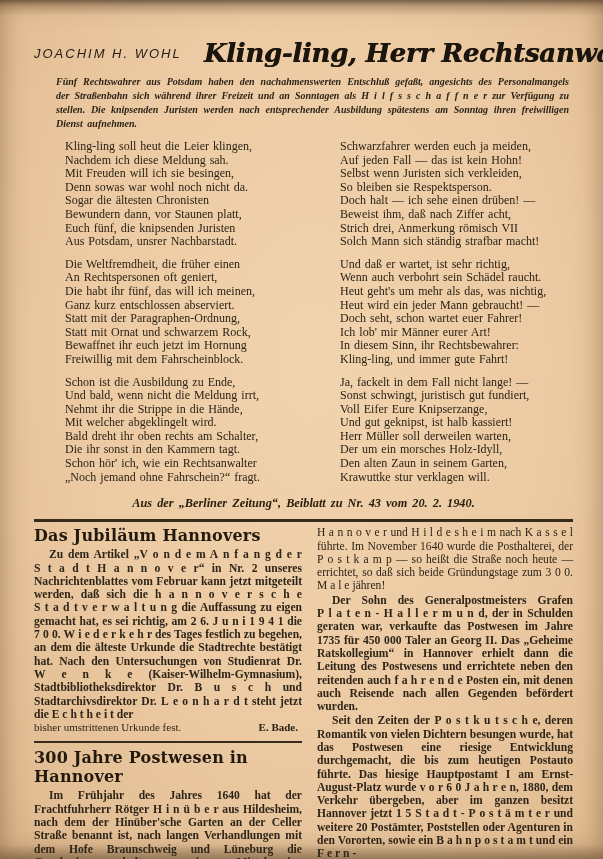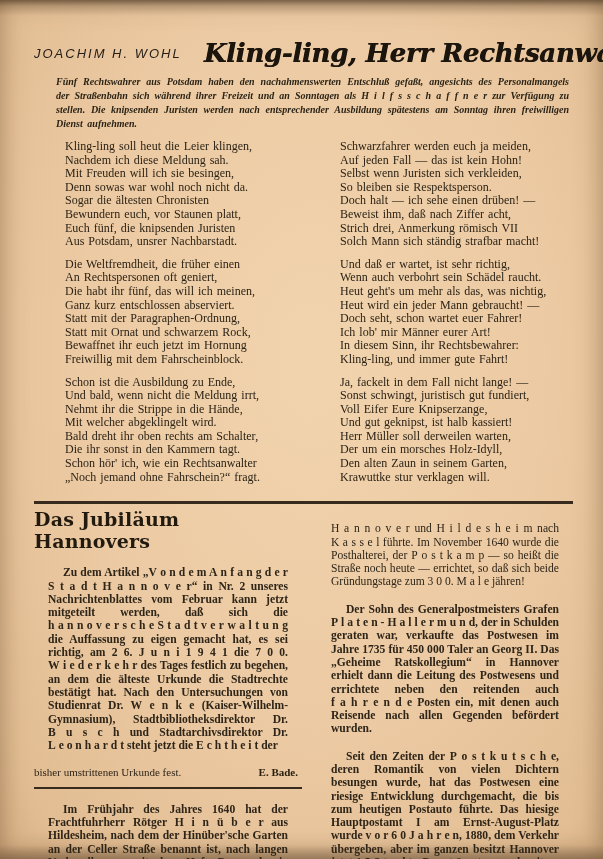--- a/index.html
+++ b/index.html
@@ -65,25 +65,25 @@
   .rule-col{height:2px;margin:7px 0 5px 0;}
 
   .bottom{display:flex;gap:15px;margin-top:2px;}
   .col-left{width:268px;}
   .col-right{flex:1;}
 
   h2{
     margin:0 0 3px 0;font-family:"DejaVu Serif", serif;
     font-weight:bold;color:#221a0e;letter-spacing:.2px;
   }
-  .h2-small{font-size:19px;}
+  .h2-small{font-size:16px;}
   .h2-big{font-size:16px;margin-top:2px;}
 
   .body-text{
-    margin:14px;font-size:11.6px;line-height:13.3px;
+    margin:0;font-size:11.6px;line-height:13.3px;
     text-align:justify;color:#2e2518;
   }
   .body-text + .body-text{margin-top:1px;}
   .indent{text-indent:15px;font-weight:bold;}
 
   .sig-row{
     display:flex;justify-content:space-between;align-items:baseline;
     font-size:11px;line-height:13.3px;color:#2e2518;
   }
   .sig{font-weight:600;color:#29200f;padding-right:4px;}
@@ -105,21 +105,21 @@
 
   <p class="intro">Fünf Rechtswahrer aus Potsdam haben den nachahmenswerten Entschluß gefaßt, angesichts des Personalmangels der Straßenbahn sich während ihrer Freizeit und an Sonntagen als H&nbsp;i&nbsp;l&nbsp;f&nbsp;s&nbsp;s&nbsp;c&nbsp;h&nbsp;a&nbsp;f&nbsp;f&nbsp;n&nbsp;e&nbsp;r zur Verfügung zu stellen. Die knipsenden Juristen werden nach entsprechender Ausbildung spätestens am Sonntag ihren freiwilligen Dienst aufnehmen.</p>
 
   <section class="poem">
     <div class="poem-col poem-col-left">
       <p class="stanza">Kling-ling soll heut die Leier klingen,
 Nachdem ich diese Meldung sah.
 Mit Freuden will ich sie besingen,
 Denn sowas war wohl noch nicht da.
 Sogar die ältesten Chronisten
-Bewundern euch, vor Staunen platt,
+Bewundern dann, vor Staunen platt,
 Euch fünf, die knipsenden Juristen
 Aus Potsdam, unsrer Nachbarstadt.</p>
       <p class="stanza">Die Weltfremdheit, die früher einen
 An Rechtspersonen oft geniert,
 Die habt ihr fünf, das will ich meinen,
 Ganz kurz entschlossen abserviert.
 Statt mit der Paragraphen-Ordnung,
 Statt mit Ornat und schwarzem Rock,
 Bewaffnet ihr euch jetzt im Hornung
 Freiwillig mit dem Fahrscheinblock.</p>
@@ -153,38 +153,40 @@
 Sonst schwingt, juristisch gut fundiert,
 Voll Eifer Eure Knipserzange,
 Und gut geknipst, ist halb kassiert!
 Herr Müller soll derweilen warten,
 Der um ein morsches Holz-Idyll,
 Den alten Zaun in seinem Garten,
 Krawuttke stur verklagen will.</p>
     </div>
   </section>
 
+  <p class="citation">Aus der „Berliner Zeitung“, Beiblatt zu Nr. 43 vom 20. 2. 1940.</p>
 
   <div class="rule rule-full"></div>
 
   <section class="bottom">
 
     <div class="col-left">
       <article>
         <h2 class="h2-small">Das Jubiläum Hannovers</h2>
         <p class="body-text indent">Zu dem Artikel „V&nbsp;o&nbsp;n d&nbsp;e&nbsp;m A&nbsp;n&nbsp;f&nbsp;a&nbsp;n&nbsp;g d&nbsp;e&nbsp;r S&nbsp;t&nbsp;a&nbsp;d&nbsp;t H&nbsp;a&nbsp;n&nbsp;n&nbsp;o&nbsp;v&nbsp;e&nbsp;r“ in Nr. 2 unseres Nachrichtenblattes vom Februar kann jetzt mitgeteilt werden, daß sich die h&nbsp;a&nbsp;n&nbsp;n&nbsp;o&nbsp;v&nbsp;e&nbsp;r&nbsp;s&nbsp;c&nbsp;h&nbsp;e S&nbsp;t&nbsp;a&nbsp;d&nbsp;t&nbsp;v&nbsp;e&nbsp;r&nbsp;w&nbsp;a&nbsp;l&nbsp;t&nbsp;u&nbsp;n&nbsp;g die Auffassung zu eigen gemacht hat, es sei richtig, am 2&nbsp;6. J&nbsp;u&nbsp;n&nbsp;i 1&nbsp;9&nbsp;4&nbsp;1 die 7&nbsp;0&nbsp;0. W&nbsp;i&nbsp;e&nbsp;d&nbsp;e&nbsp;r&nbsp;k&nbsp;e&nbsp;h&nbsp;r des Tages festlich zu begehen, an dem die älteste Urkunde die Stadtrechte bestätigt hat. Nach den Untersuchungen von Studienrat Dr. W&nbsp;e&nbsp;n&nbsp;k&nbsp;e (Kaiser-Wilhelm-Gymnasium), Stadtbibliotheksdirektor Dr. B&nbsp;u&nbsp;s&nbsp;c&nbsp;h und Stadtarchivsdirektor Dr. L&nbsp;e&nbsp;o&nbsp;n&nbsp;h&nbsp;a&nbsp;r&nbsp;d&nbsp;t steht jetzt die E&nbsp;c&nbsp;h&nbsp;t&nbsp;h&nbsp;e&nbsp;i&nbsp;t der</p>
         <div class="sig-row">
           <span>bisher umstrittenen Urkunde fest.</span>
           <span class="sig">E. Bade.</span>
         </div>
       </article>
 
       <div class="rule rule-col"></div>
 
       <article>
+        <h2 class="h2-big">300 Jahre Postwesen in Hannover</h2>
         <p class="body-text indent">Im Frühjahr des Jahres 1640 hat der Frachtfuhrherr Rötger H&nbsp;i&nbsp;n&nbsp;ü&nbsp;b&nbsp;e&nbsp;r aus Hildesheim, nach dem der Hinüber'sche Garten an der Celler Straße benannt ist, nach langen Verhandlungen mit dem Hofe Braunschweig und Lüneburg die Genehmigung erhalten, aus eigenen Mitteln eine r&nbsp;e&nbsp;i&nbsp;t&nbsp;e&nbsp;n&nbsp;d&nbsp;e L&nbsp;a&nbsp;n&nbsp;d&nbsp;p&nbsp;o&nbsp;s&nbsp;t einzurichten, die von B&nbsp;r&nbsp;e&nbsp;m&nbsp;e&nbsp;n über</p>
       </article>
     </div>
 
     <div class="col-right">
       <p class="body-text">H&nbsp;a&nbsp;n&nbsp;n&nbsp;o&nbsp;v&nbsp;e&nbsp;r und H&nbsp;i&nbsp;l&nbsp;d&nbsp;e&nbsp;s&nbsp;h&nbsp;e&nbsp;i&nbsp;m nach K&nbsp;a&nbsp;s&nbsp;s&nbsp;e&nbsp;l führte. Im November 1640 wurde die Posthalterei, der P&nbsp;o&nbsp;s&nbsp;t&nbsp;k&nbsp;a&nbsp;m&nbsp;p — so heißt die Straße noch heute — errichtet, so daß sich beide Gründungstage zum 3&nbsp;0&nbsp;0. M&nbsp;a&nbsp;l&nbsp;e jähren!</p>
       <p class="body-text indent">Der Sohn des Generalpostmeisters Grafen P&nbsp;l&nbsp;a&nbsp;t&nbsp;e&nbsp;n&nbsp;-&nbsp;H&nbsp;a&nbsp;l&nbsp;l&nbsp;e&nbsp;r&nbsp;m&nbsp;u&nbsp;n&nbsp;d, der in Schulden geraten war, verkaufte das Postwesen im Jahre 1735 für 450&nbsp;000 Taler an Georg II. Das „Geheime Ratskollegium“ in Hannover erhielt dann die Leitung des Postwesens und errichtete neben den reitenden auch f&nbsp;a&nbsp;h&nbsp;r&nbsp;e&nbsp;n&nbsp;d&nbsp;e Posten ein, mit denen auch Reisende nach allen Gegenden befördert wurden.</p>
       <p class="body-text indent">Seit den Zeiten der P&nbsp;o&nbsp;s&nbsp;t&nbsp;k&nbsp;u&nbsp;t&nbsp;s&nbsp;c&nbsp;h&nbsp;e, deren Romantik von vielen Dichtern besungen wurde, hat das Postwesen eine riesige Entwicklung durchgemacht, die bis zum heutigen Postauto führte. Das hiesige Hauptpostamt I am Ernst-August-Platz wurde v&nbsp;o&nbsp;r 6&nbsp;0 J&nbsp;a&nbsp;h&nbsp;r&nbsp;e&nbsp;n, 1880, dem Verkehr übergeben, aber im ganzen besitzt Hannover jetzt 1&nbsp;5 S&nbsp;t&nbsp;a&nbsp;d&nbsp;t&nbsp;-&nbsp;P&nbsp;o&nbsp;s&nbsp;t&nbsp;ä&nbsp;m&nbsp;t&nbsp;e&nbsp;r und weitere 20 Postämter, Poststellen oder Agenturen in den Vororten, sowie ein B&nbsp;a&nbsp;h&nbsp;n&nbsp;p&nbsp;o&nbsp;s&nbsp;t&nbsp;a&nbsp;m&nbsp;t und ein F&nbsp;e&nbsp;r&nbsp;n&nbsp;-</p>
       <div class="sig-row">
         <span>s&nbsp;p&nbsp;r&nbsp;e&nbsp;c&nbsp;h&nbsp;a&nbsp;m&nbsp;t.</span>

